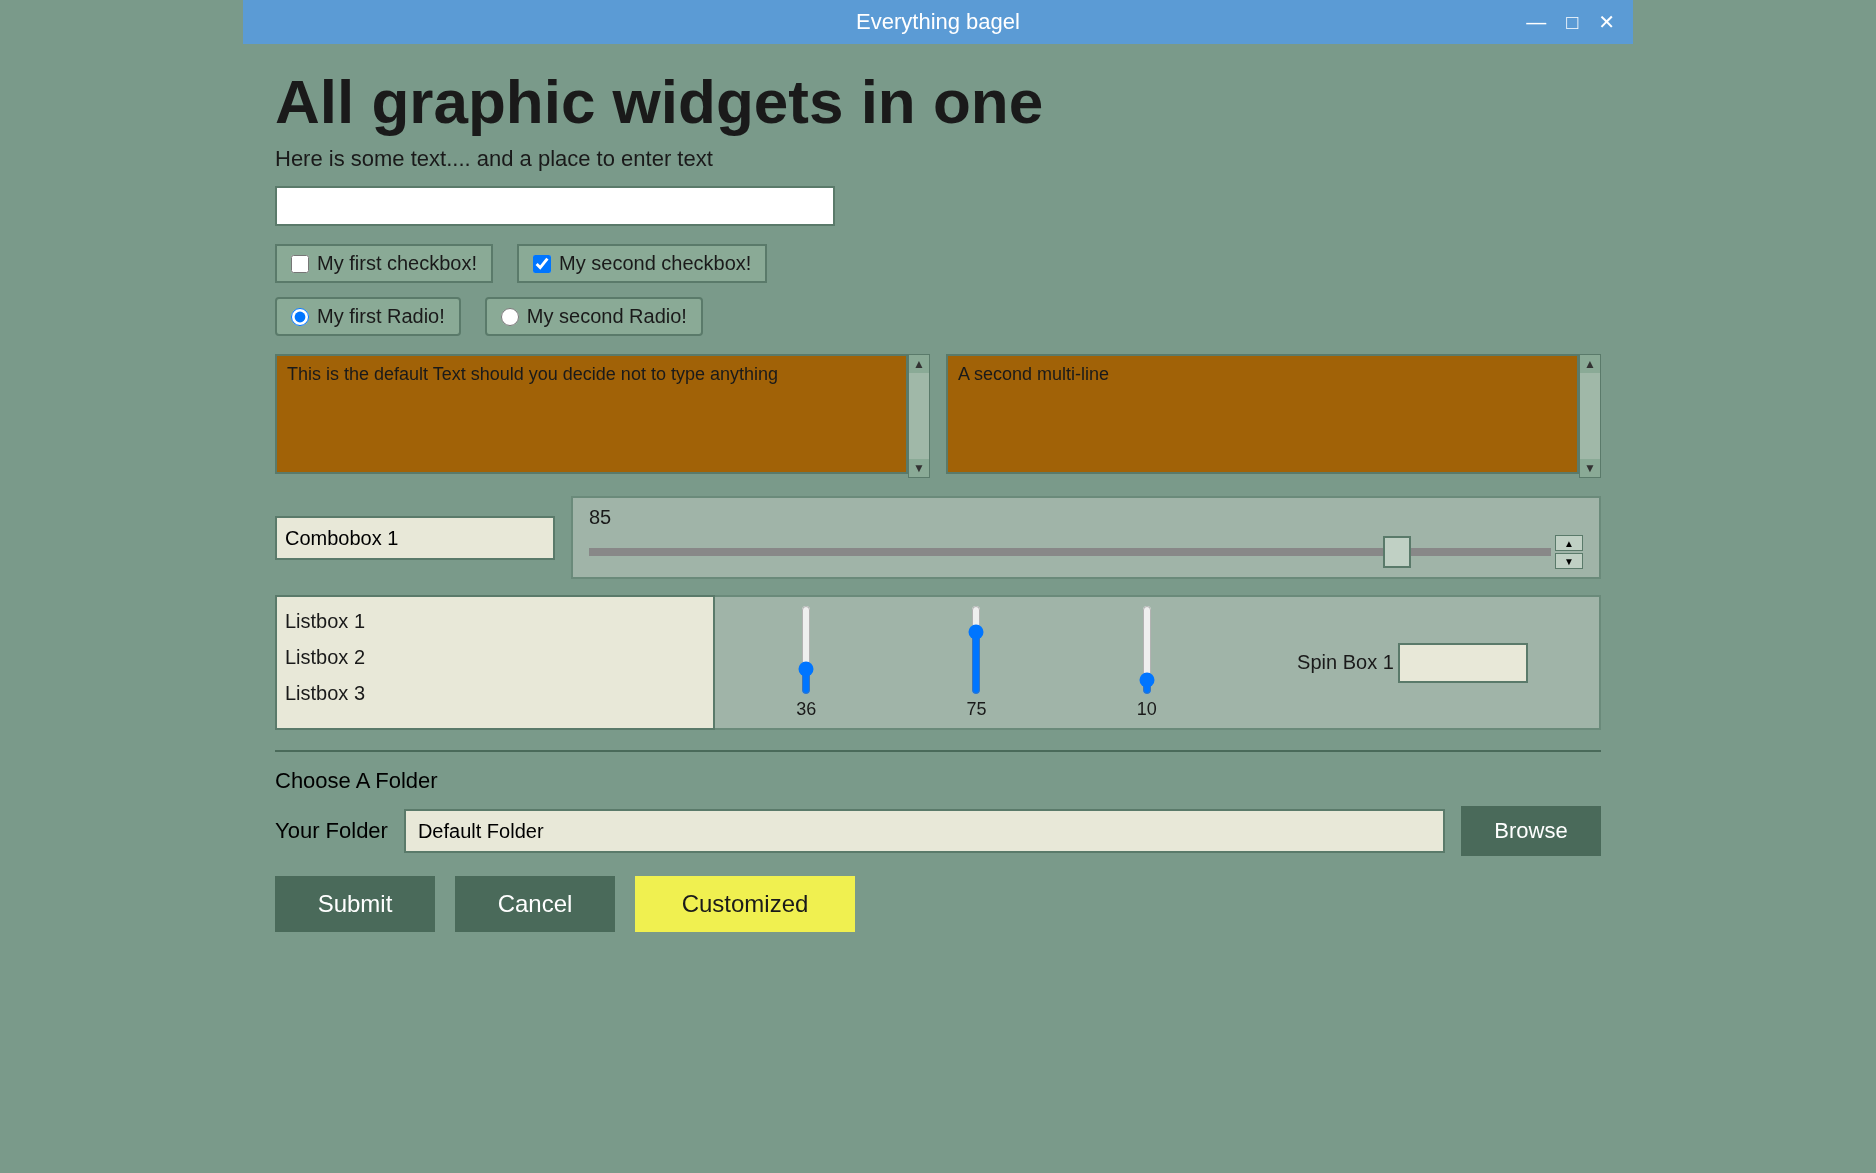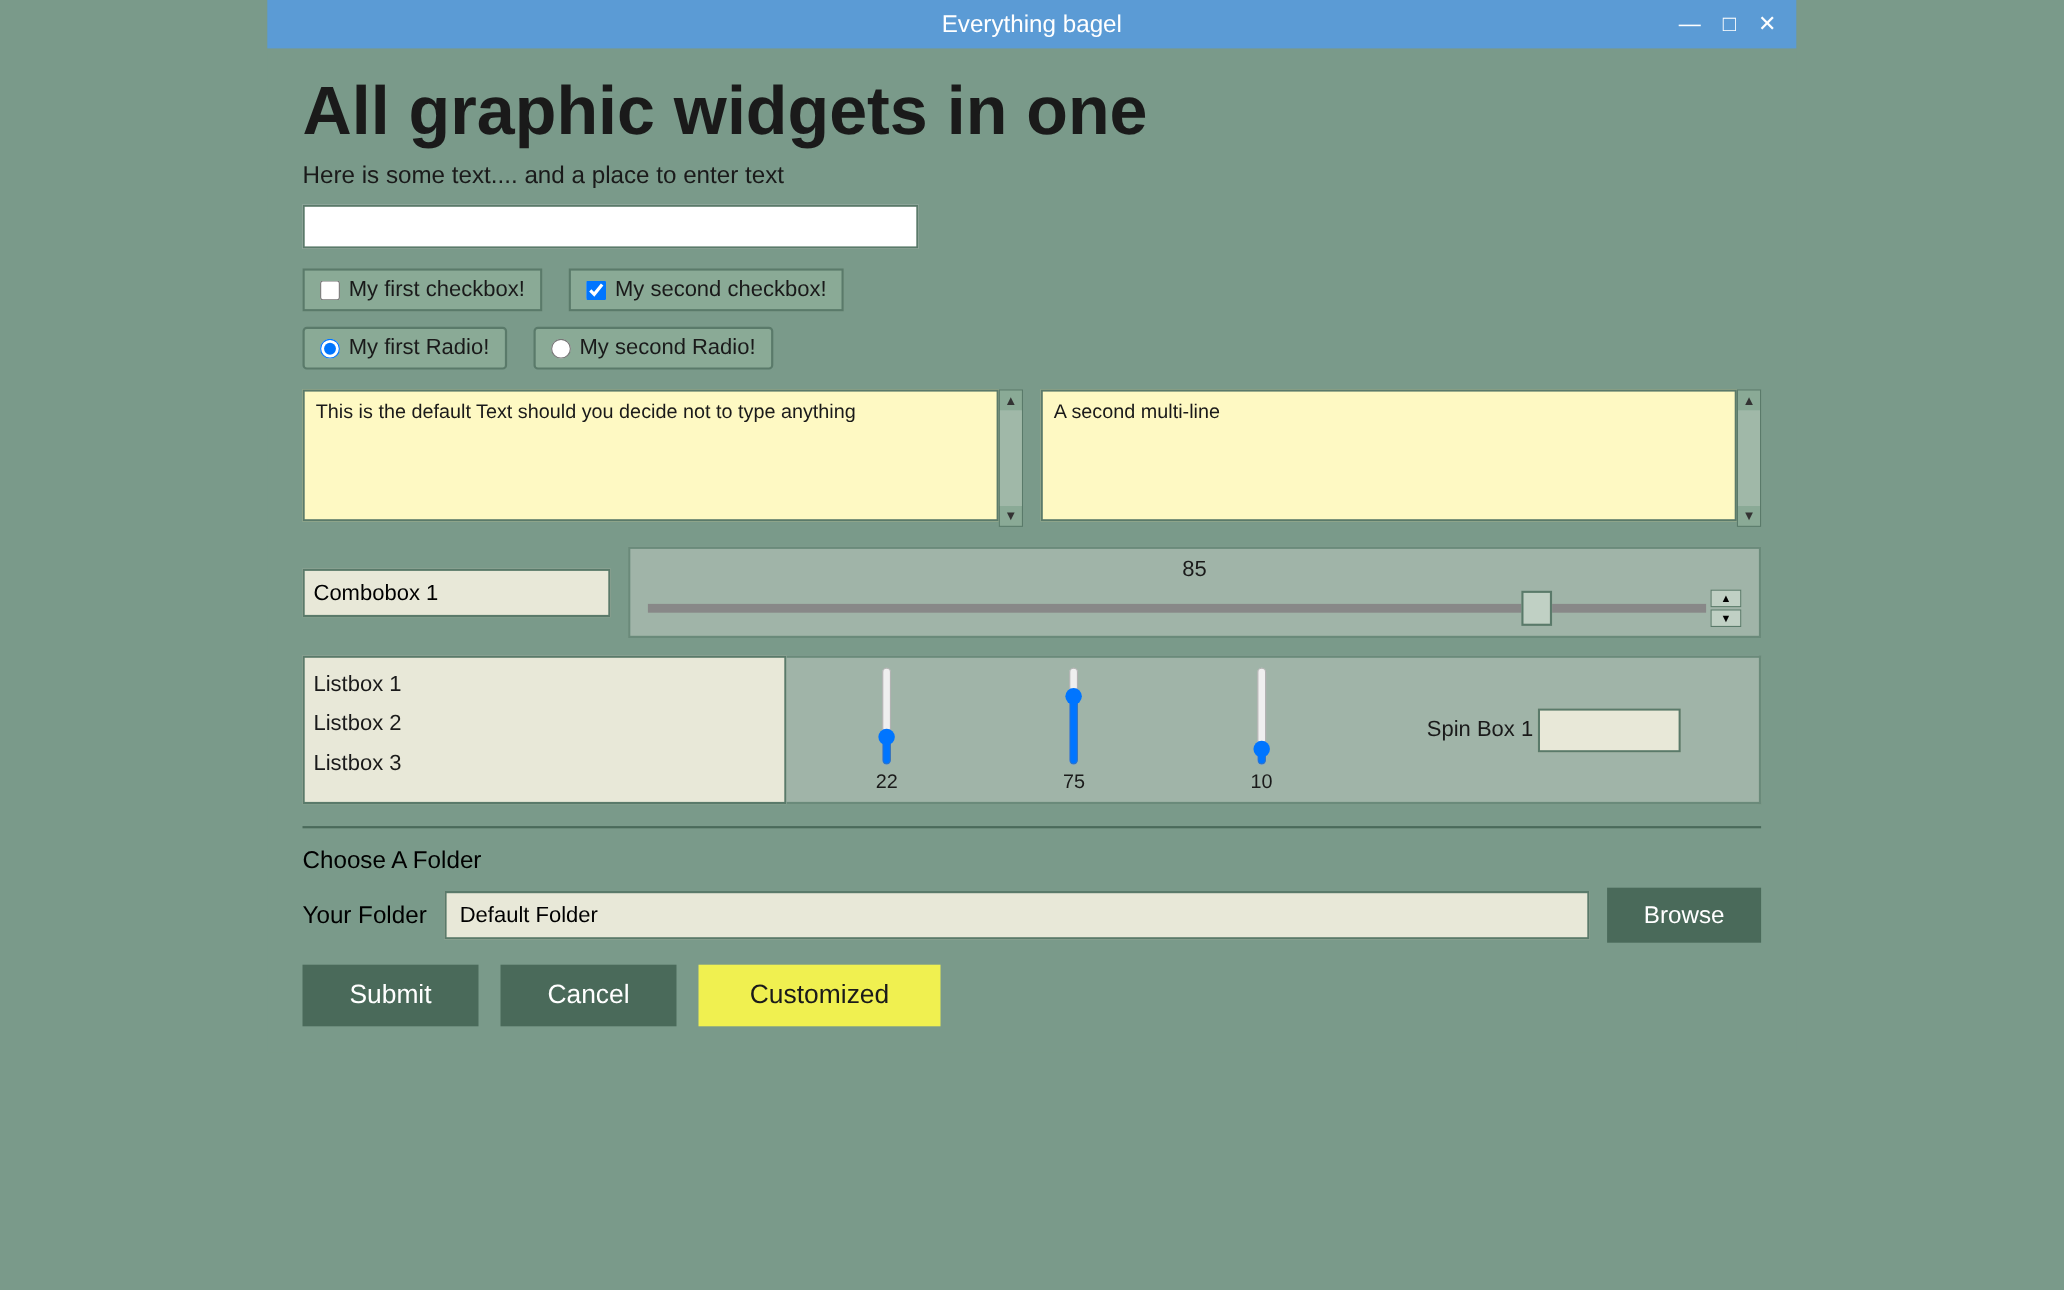--- a/index.html
+++ b/index.html
@@ -150,21 +150,21 @@
     }
 
     .textarea-wrapper {
       position: relative;
       flex: 1;
     }
 
     .textarea-widget {
       width: 100%;
       height: 120px;
-      background: #fef9c3;
+      background: #a16207;
       border: 2px solid #5a7a6a;
       font-size: 18px;
       padding: 8px 10px;
       resize: none;
       font-family: sans-serif;
       color: #1a1a1a;
     }
 
     .scrollbar-v {
       position: absolute;
@@ -227,21 +227,21 @@
       flex: 1;
       background: #a0b4a8;
       border: 2px solid #6a8a7a;
       padding: 8px 16px 8px 16px;
       display: flex;
       flex-direction: column;
       justify-content: center;
     }
 
     .slider-label {
-      text-align: center;
+      text-align: left;
       font-size: 20px;
       color: #1a1a1a;
       margin-bottom: 6px;
     }
 
     .slider-track-wrapper {
       display: flex;
       align-items: center;
       gap: 0;
     }
@@ -526,21 +526,21 @@
       <div class="listbox">
         <div>Listbox 1</div>
         <div>Listbox 2</div>
         <div>Listbox 3</div>
       </div>
 
       <div class="vsliders-section">
 
         <div class="vslider-group">
           <input type="range" orient="vertical" min="0" max="100" value="25" style="writing-mode: vertical-lr; direction: rtl; width: 40px; height: 90px; cursor: pointer;">
-          <span class="vslider-value">22</span>
+          <span class="vslider-value">36</span>
         </div>
 
         <div class="vslider-group">
           <input type="range" orient="vertical" min="0" max="100" value="75" style="writing-mode: vertical-lr; direction: rtl; width: 40px; height: 90px; cursor: pointer;">
           <span class="vslider-value">75</span>
         </div>
 
         <div class="vslider-group">
           <input type="range" orient="vertical" min="0" max="100" value="10" style="writing-mode: vertical-lr; direction: rtl; width: 40px; height: 90px; cursor: pointer;">
           <span class="vslider-value">10</span>

